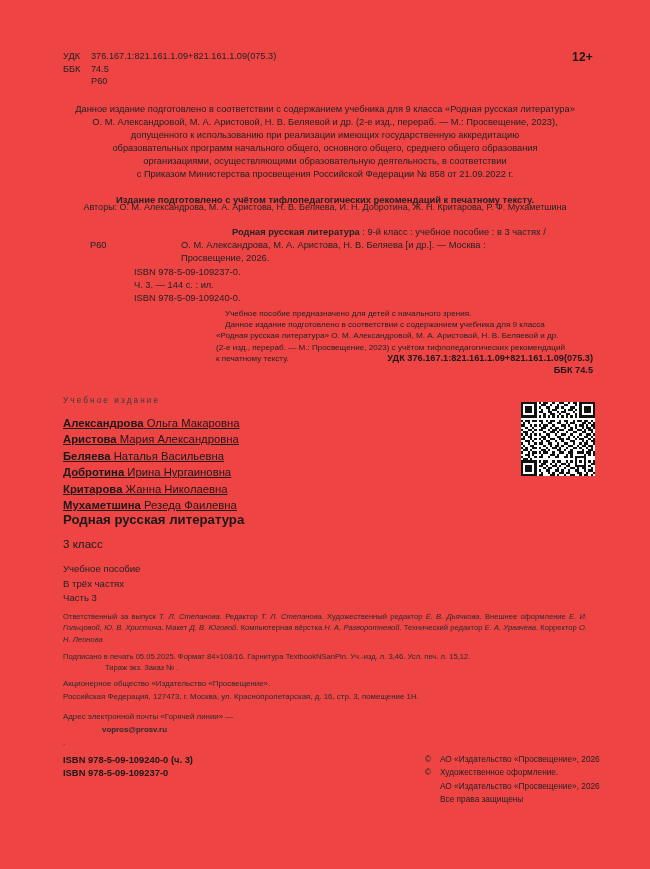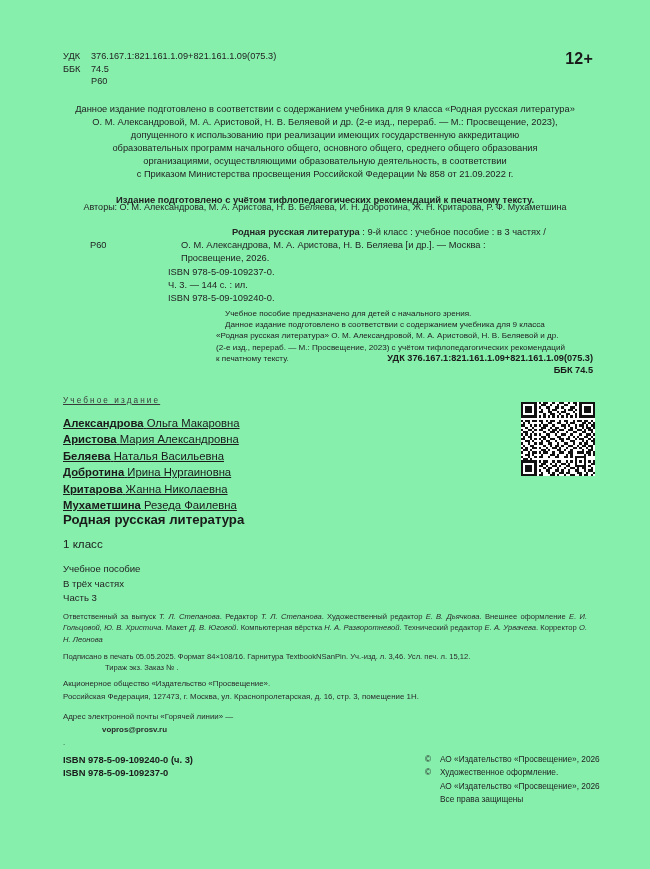--- a/index.html
+++ b/index.html
@@ -8,21 +8,21 @@
     background: #ffffff;
   }
   body {
     font-family: "Liberation Sans", sans-serif;
     color: #1a1a1a;
   }
   .page {
     position: relative;
     width: 650px;
     height: 869px;
-    background: #86efac;
+    background: #ef4444;
     overflow: hidden;
   }
 
   
   .udk-block {
     position: absolute;
     left: 63px;
     top: 50px;
     font-size: 9.2px;
     line-height: 12.6px;
@@ -31,21 +31,21 @@
   }
   .udk-row { display: block; }
   .udk-key {
     display: inline-block;
     width: 28px;
   }
   .age-mark {
     position: absolute;
     right: 57px;
     top: 50px;
-    font-size: 16px;
+    font-size: 12px;
     font-weight: bold;
     color: #1a1a1a;
     letter-spacing: .2px;
   }
 
   
   .intro {
     position: absolute;
     left: 63px;
     top: 103px;
@@ -94,21 +94,21 @@
     font-size: 9.3px;
   }
   .biblio-body {
     margin-left: 118px;
     text-indent: -51px;
   }
   .biblio-body .bl { display: block; white-space: nowrap; text-indent: 0; }
   .biblio-body .bl-first { text-indent: 51px; }
   .biblio-title { font-weight: bold; }
   .biblio-isbn {
-    margin-left: 105px;
+    margin-left: 71px;
     display: block;
     white-space: nowrap;
   }
 
   
   .annot {
     position: absolute;
     left: 216px;
     top: 308px;
     width: 371px;
@@ -134,21 +134,20 @@
 
   
   .edu-label {
     position: absolute;
     left: 63px;
     top: 396px;
     font-size: 8.2px;
     letter-spacing: 2.1px;
     color: #3a3a3a;
     white-space: nowrap;
-    text-decoration: underline;
   }
   .names {
     position: absolute;
     left: 63px;
     top: 415px;
     font-size: 11.3px;
     line-height: 16.4px;
     color: #1a1a1a;
   }
   .name-row { display: block; white-space: nowrap; text-decoration: underline; }
@@ -628,21 +627,21 @@
         <rect x="25" y="8" width="1" height="1"></rect>
           <rect x="25" y="12" width="1" height="1"></rect>
         <rect x="25" y="15" width="1" height="1"></rect>
           <rect x="25" y="19" width="1" height="1"></rect>
         <rect x="25" y="22" width="1" height="1"></rect>
       </g>
     </svg>
   </div>
 
   <div class="main-title">Родная русская литература</div>
-  <div class="grade">1 класс</div>
+  <div class="grade">3 класс</div>
   <div class="sub-lines">
     <span>Учебное пособие</span>
     <span>В трёх частях</span>
     <span>Часть 3</span>
   </div>
 
   <div class="credits"><span>Ответственный за выпуск </span><i>Т. Л. Степанова</i><span>. Редактор </span><i>Т. Л. Степанова</i><span>. Художественный редактор </span><i>Е. В. Дьячкова</i><span>. Внешнее оформление </span><i>Е. И. Гольцовой, Ю. В. Христича</i><span>. Макет </span><i>Д. В. Юговой</i><span>. Компьютерная вёрстка </span><i>Н. А. Разворотневой</i><span>. Технический редактор </span><i>Е. А. Урвачева</i><span>. Корректор </span><i>О. Н. Леонова</i></div>
 
   <div class="press">
     <span class="pl">Подписано в печать 05.05.2025. Формат 84×108/16. Гарнитура TextbookNSanPin. Уч.-изд. л. 3,46. Усл. печ. л. 15,12.</span>

